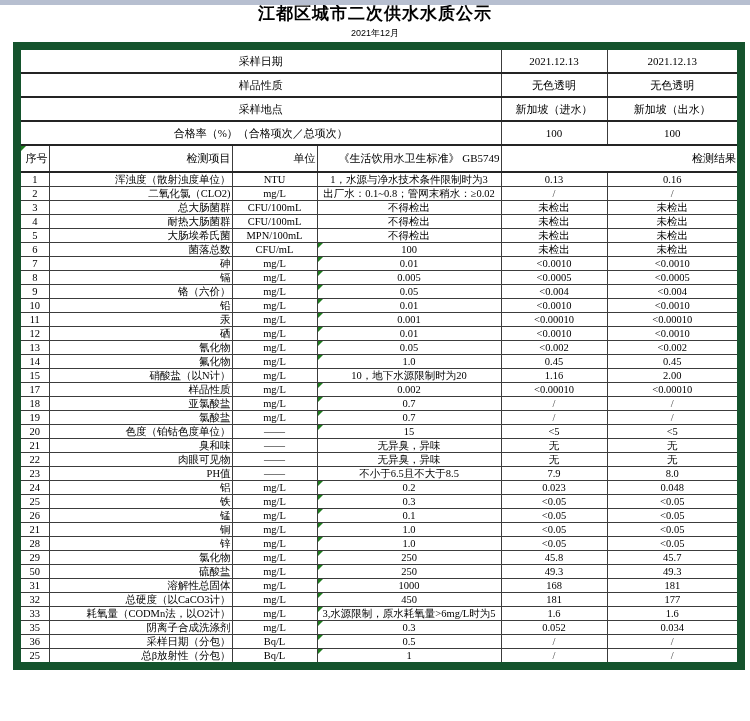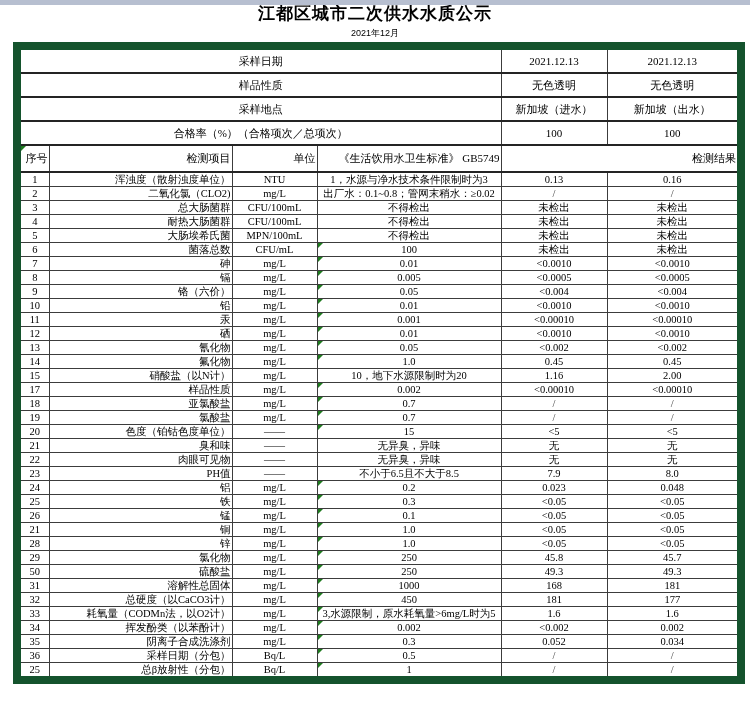--- a/index.html
+++ b/index.html
@@ -338,28 +338,20 @@
       </tr>
       <tr class="data-row">
         <td>33</td>
         <td class="l">耗氧量（CODMn法，以O2计）</td>
         <td>mg/L</td>
         <td class="flag">3,水源限制，原水耗氧量&gt;6mg/L时为5</td>
         <td>1.6</td>
         <td>1.6</td>
       </tr>
       <tr class="data-row">
-        <td>34</td>
-        <td class="l">挥发酚类（以苯酚计）</td>
-        <td>mg/L</td>
-        <td class="flag">0.002</td>
-        <td>&lt;0.002</td>
-        <td>0.002</td>
-      </tr>
-      <tr class="data-row">
         <td>35</td>
         <td class="l">阴离子合成洗涤剂</td>
         <td>mg/L</td>
         <td class="flag">0.3</td>
         <td>0.052</td>
         <td>0.034</td>
       </tr>
       <tr class="data-row">
         <td>36</td>
         <td class="l">采样日期（分包）</td>

